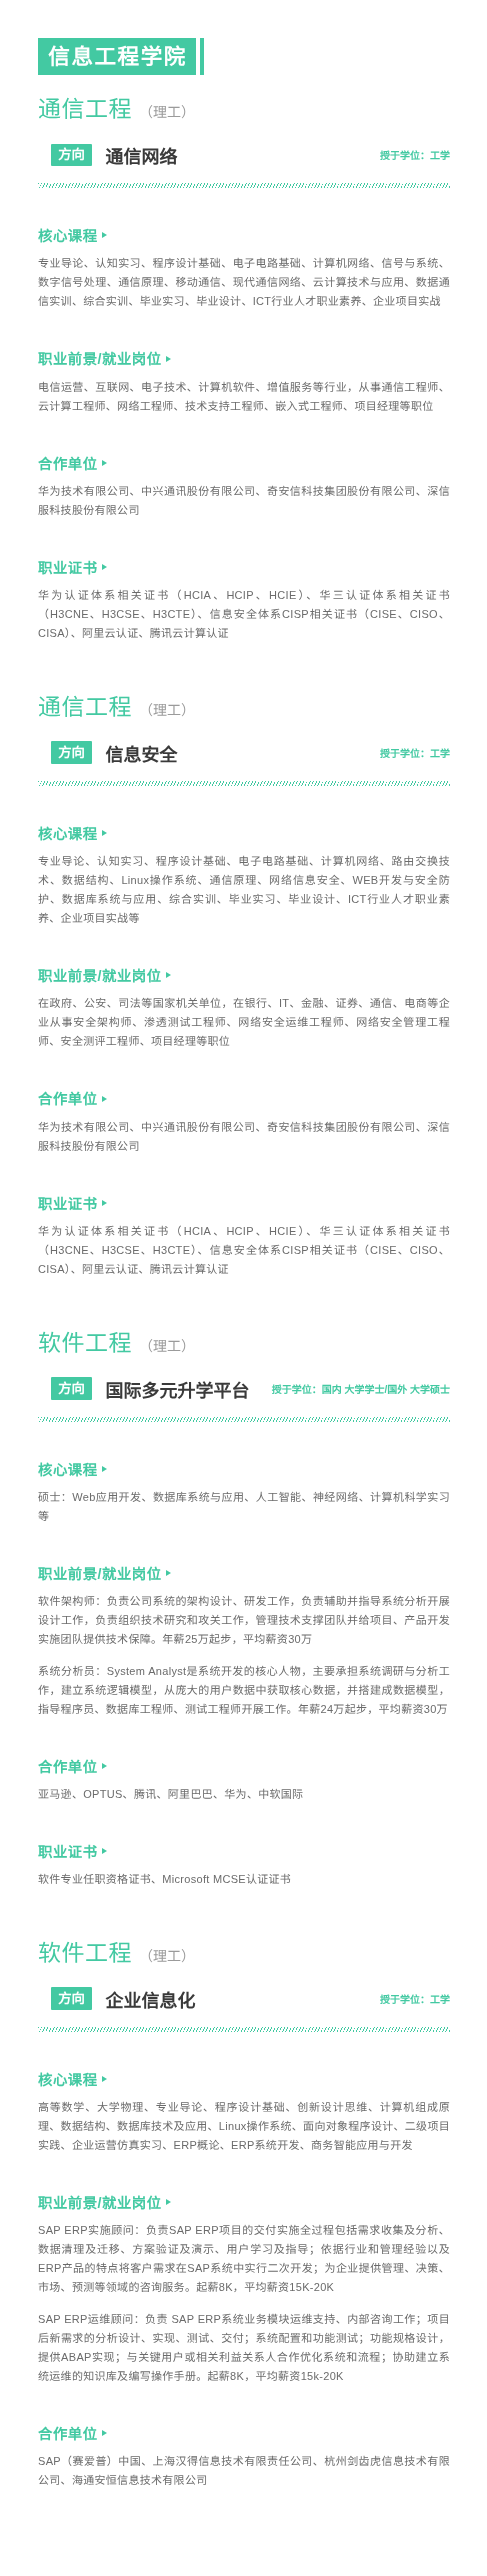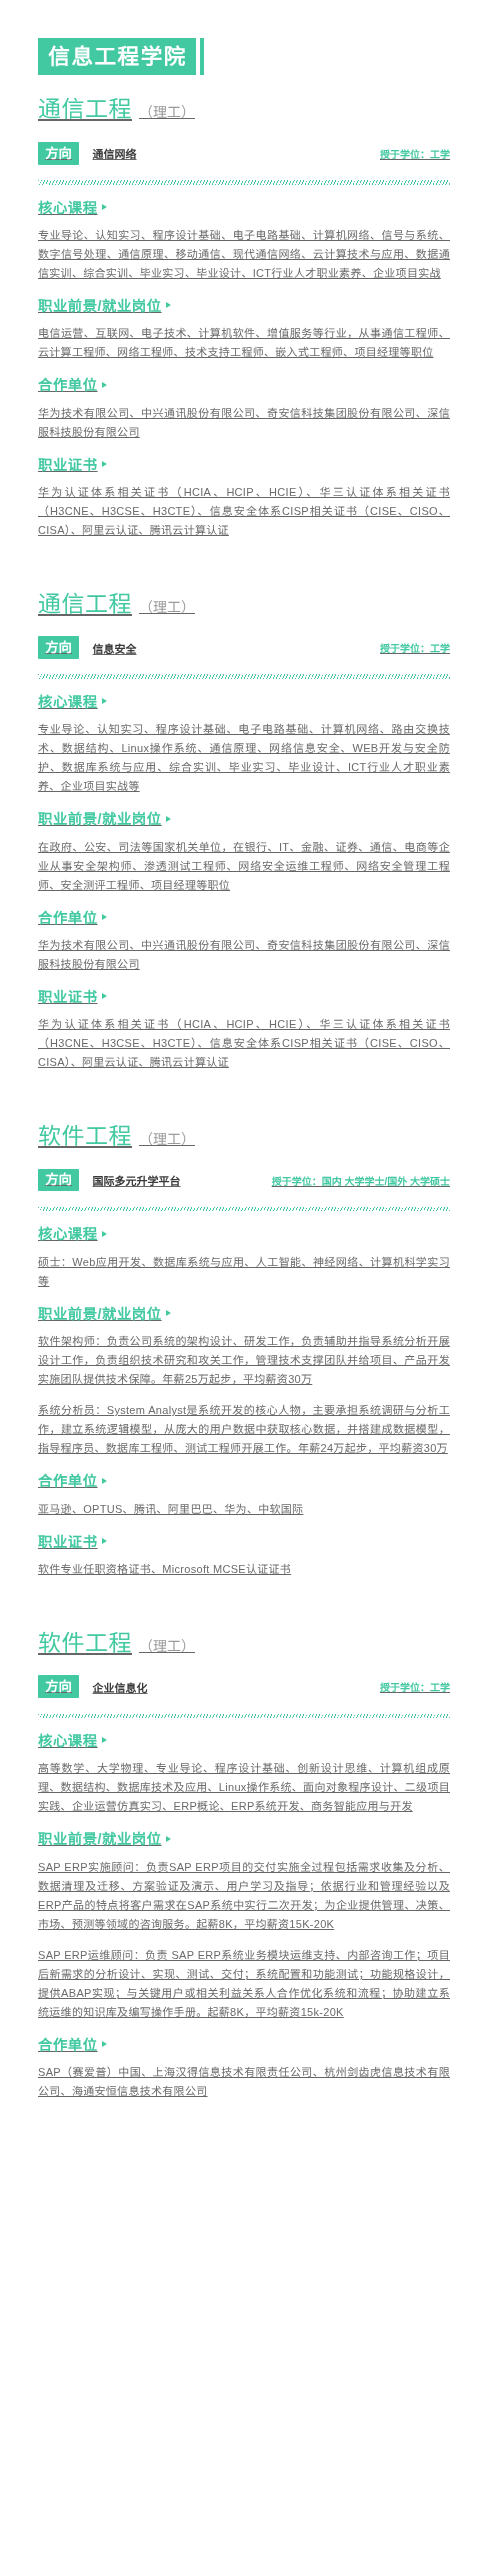--- a/index.html
+++ b/index.html
@@ -15,43 +15,43 @@
   
   .college-head{ display:flex; align-items:stretch; }
   .college-badge{
     background:var(--accent); color:#fff;
     font-size:21.6px; font-weight:bold; letter-spacing:1.5px;
     padding:7.7px 9.3px 7.7px 10.3px; line-height:1;
   }
   .college-bar{ width:4.6px; background:var(--accent); margin-left:3.6px; }
 
   
-  .major{ margin-top:45px;text-decoration:underline; }
+  .major{ margin-top:45px; }
   .major:first-of-type{ margin-top:15.5px; }
   .major-title{ display:flex; align-items:baseline; }
   .major-name{ color:var(--accent); font-size:23px; letter-spacing:0.5px; }
   .major-type{ color:#9b9b9b; font-size:14px; margin-left:7px; }
 
   .dir-row{ display:flex; align-items:center; margin-top:17.5px; }
   .dir-badge{
     background:var(--accent); color:#fff; font-size:13.4px; font-weight:bold;
-    padding:4.6px 7.2px; line-height:1; border-radius:1px; flex:none;
-  }
-  .dir-name{ color:#3a3a3a; font-size:11px; font-weight:bold; margin-left:13.4px; }
+    padding:4.6px 7.2px; line-height:1; border-radius:1px; flex:none;margin-left:13px;
+  }
+  .dir-name{ color:#3a3a3a; font-size:18px; font-weight:bold; margin-left:13.4px; }
   .degree{ margin-left:auto; color:var(--accent); font-size:10px; font-weight:bold; white-space:nowrap; }
 
   .hatch{
     margin-top:15.5px; height:4.6px;
     background:repeating-linear-gradient(115deg,
       var(--accent) 0px, var(--accent) 0.8px,
       transparent 0.8px, transparent 2.9px);
   }
 
   .blk-label{
-    margin-top:11px; display:flex; align-items:center;
+    margin-top:36px; display:flex; align-items:center;
     color:var(--accent); font-size:14.4px; font-weight:bold; letter-spacing:0.5px;
   }
   .arr{
     display:inline-block; width:0; height:0; margin-left:4.6px; margin-top:1.5px;
     border-left:5.2px solid var(--accent);
     border-top:3.6px solid transparent; border-bottom:3.6px solid transparent;
   }
   p.body{
     margin-top:9.3px; font-size:11px; line-height:19px;
     color:#6b6b6b; text-align:justify; letter-spacing:0.3px;

